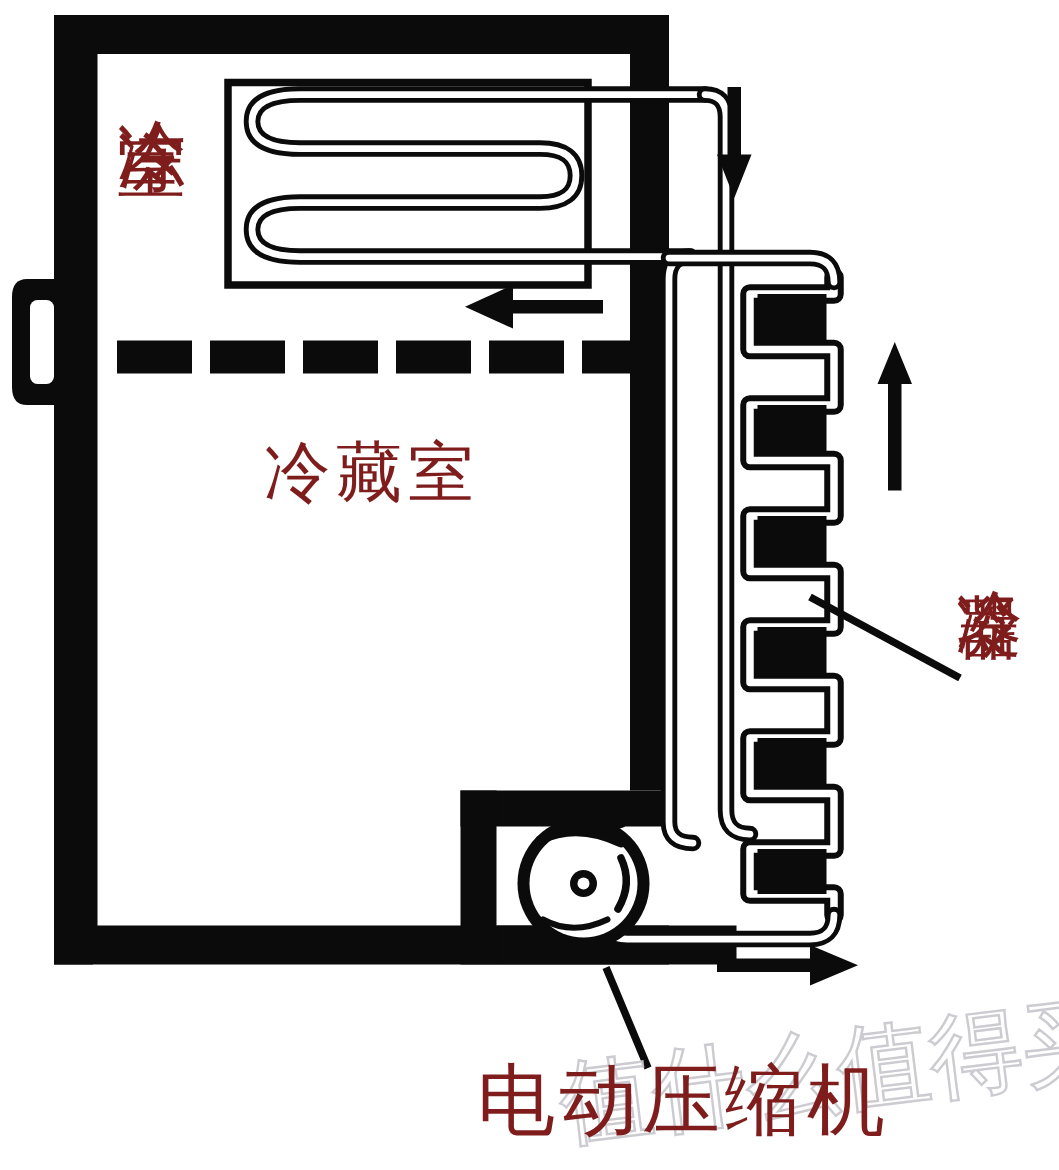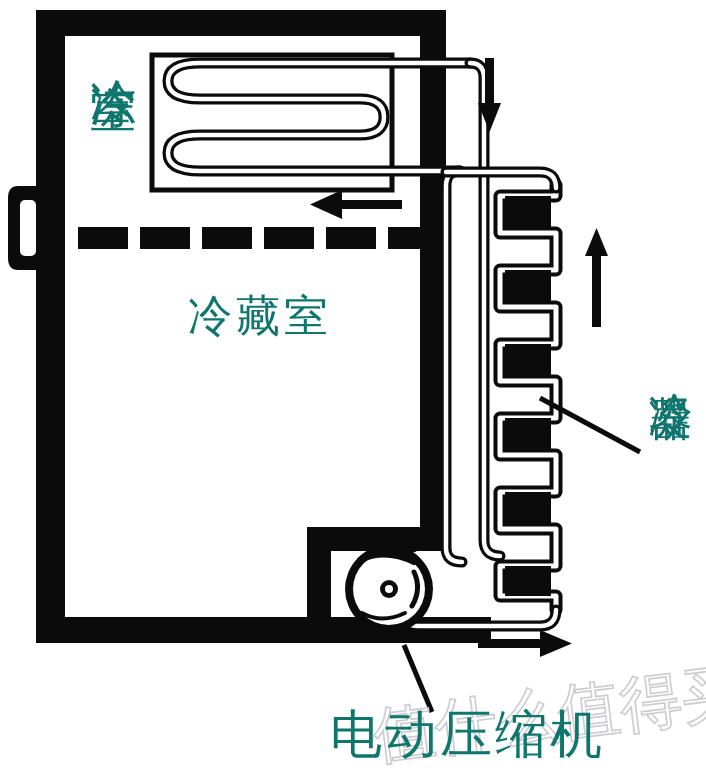--- a/index.html
+++ b/index.html
@@ -32,26 +32,25 @@
     font-family: "DejaVu Serif", "Liberation Serif", serif;
     fill: none;
     stroke: #c9c9cf;
     stroke-width: 1.6;
     font-size: 62px;
     font-weight: 400;
     opacity: 0.95;
   }
   .label-box {
     position: absolute;
-    color: #0f766e;
+    color: #7f1d1d;
     font-family: "DejaVu Sans", "Liberation Sans", sans-serif;
     line-height: 1.02;
     white-space: pre;
     user-select: none;
-    margin-left: 12px;
   }
   .label-vertical {
     writing-mode: vertical-rl;
     text-orientation: upright;
   }
   #label-freezer {
     left: 78px;
     top: 42px;
     font-size: 46px;
     letter-spacing: 3px;

